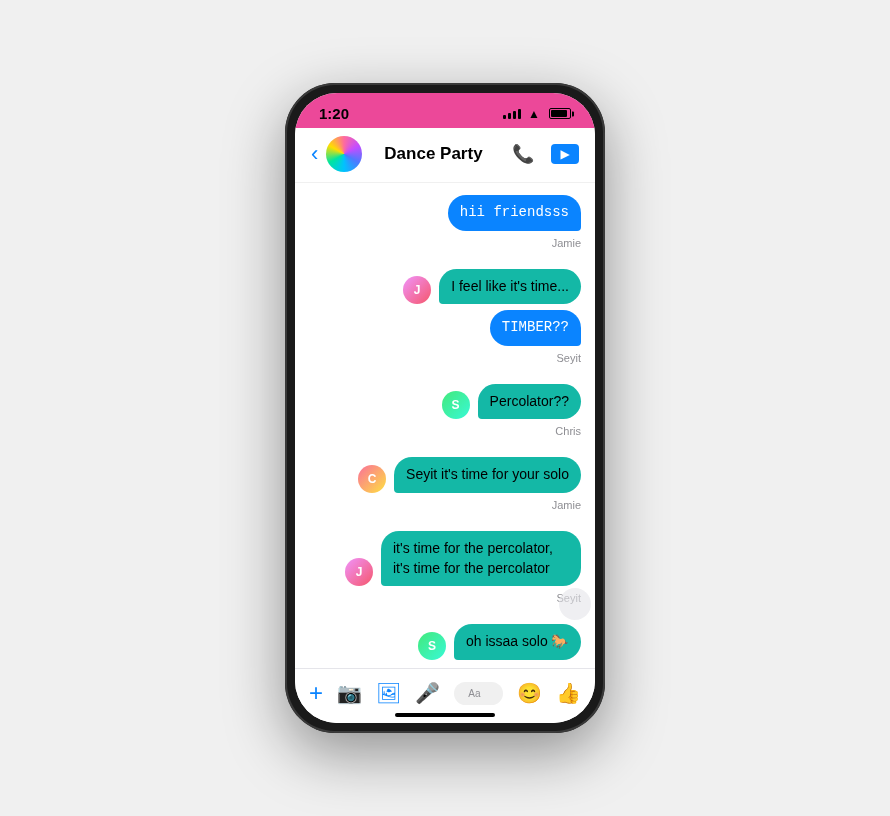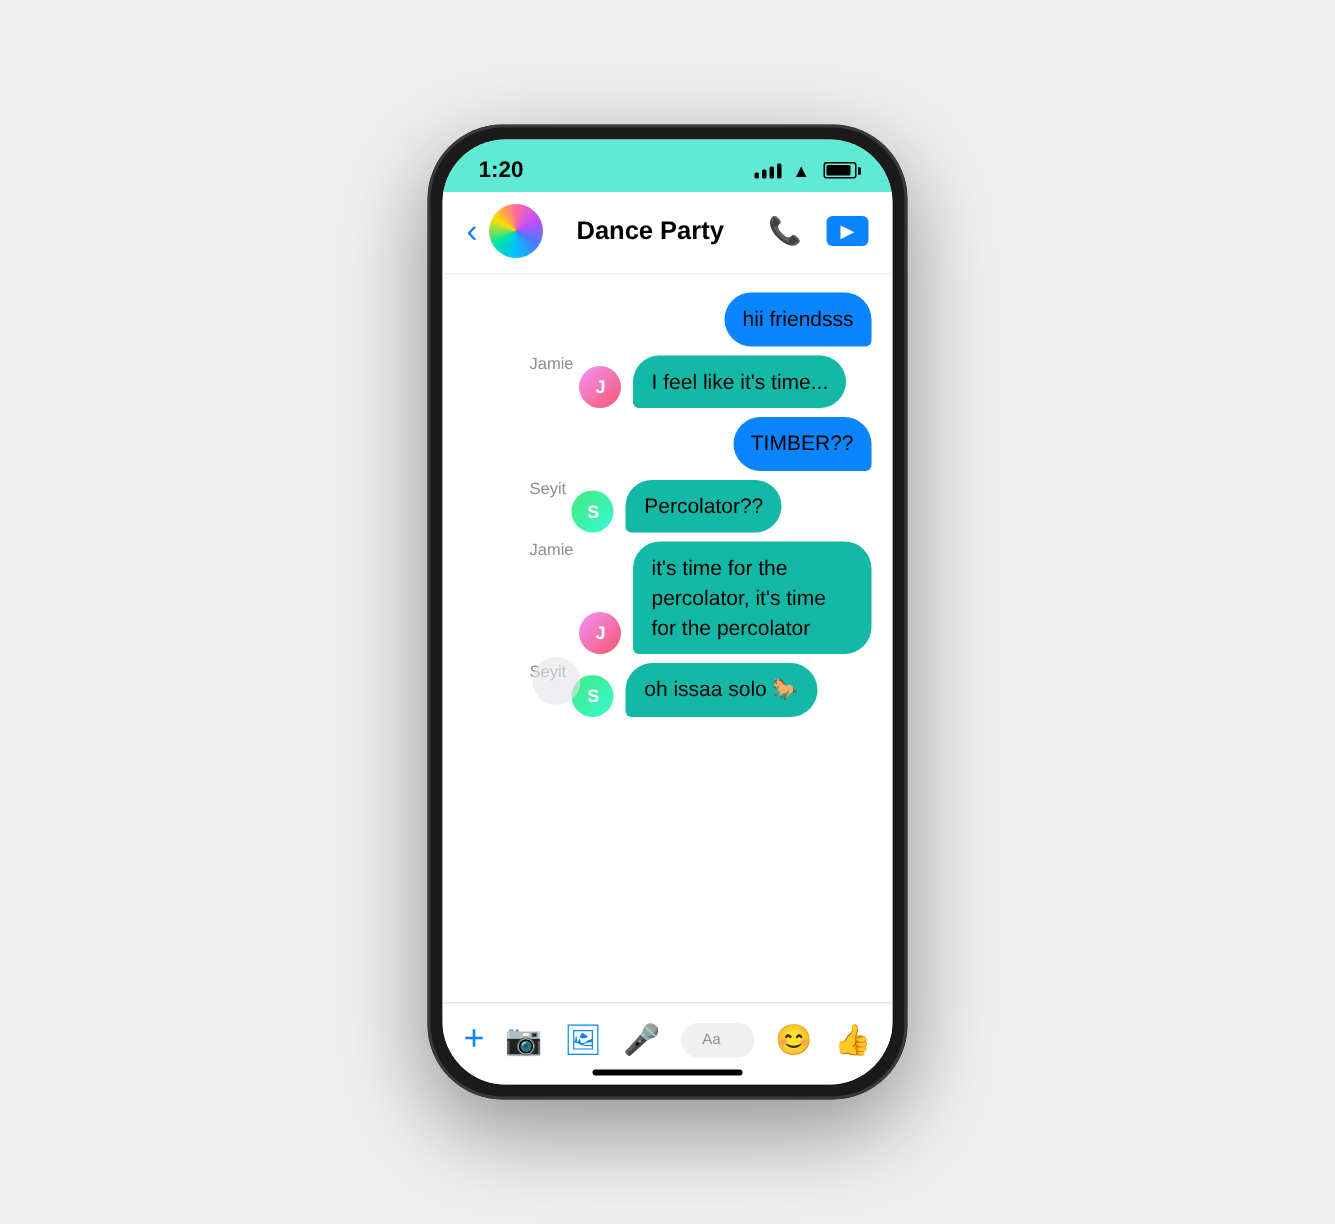--- a/index.html
+++ b/index.html
@@ -32,21 +32,21 @@
       flex-direction: column;
       position: relative;
     }
 
     
     .status-bar {
       display: flex;
       justify-content: space-between;
       align-items: center;
       padding: 12px 24px 6px;
-      background: #5eead4;
+      background: #ec4899;
       flex-shrink: 0;
     }
 
     .status-time {
       font-size: 15px;
       font-weight: 600;
       color: #000;
     }
 
     .status-icons {
@@ -158,22 +158,23 @@
       overflow-y: auto;
       padding: 12px 14px;
       background: #fff;
       display: flex;
       flex-direction: column;
       gap: 6px;
     }
 
     .message-group {
       display: flex;
-      flex-direction: row;
-      gap: 4px;
+      flex-direction: column;
+      gap: 18px;
+      align-items: flex-end;
     }
 
     .sender-name {
       font-size: 11px;
       color: #8e8e93;
       margin-left: 44px;
       margin-bottom: 2px;
     }
 
     .message-row {
@@ -225,22 +226,23 @@
       color: #000;
     }
 
     .bubble.incoming {
       background: #14b8a6;
       border-bottom-left-radius: 4px;
     }
 
     .bubble.outgoing {
       background: #0a84ff;
-      color: #000000;
+      color: #ffffff;
       border-bottom-right-radius: 4px;
+      font-family: Liberation Mono, monospace;
     }
 
     
     .chat-toolbar {
       display: flex;
       align-items: center;
       padding: 10px 14px 16px;
       background: #fff;
       border-top: 1px solid #e5e5ea;
       gap: 14px;
@@ -337,20 +339,29 @@
       <div class="message-group">
         <div class="sender-name">Seyit</div>
         <div class="message-row">
           <div class="avatar-bubble avatar-seyit">S</div>
           <div class="bubble incoming">
             <span>Percolator??</span>
           </div>
         </div>
       </div>
 
+      <div class="message-group">
+        <div class="sender-name">Chris</div>
+        <div class="message-row">
+          <div class="avatar-bubble avatar-chris">C</div>
+          <div class="bubble incoming">
+            <span>Seyit it's time for your solo</span>
+          </div>
+        </div>
+      </div>
 
       <div class="message-group">
         <div class="sender-name">Jamie</div>
         <div class="message-row">
           <div class="avatar-bubble avatar-jamie">J</div>
           <div class="bubble incoming">
             <span>it's time for the percolator, it's time for the percolator</span>
           </div>
         </div>
       </div>

